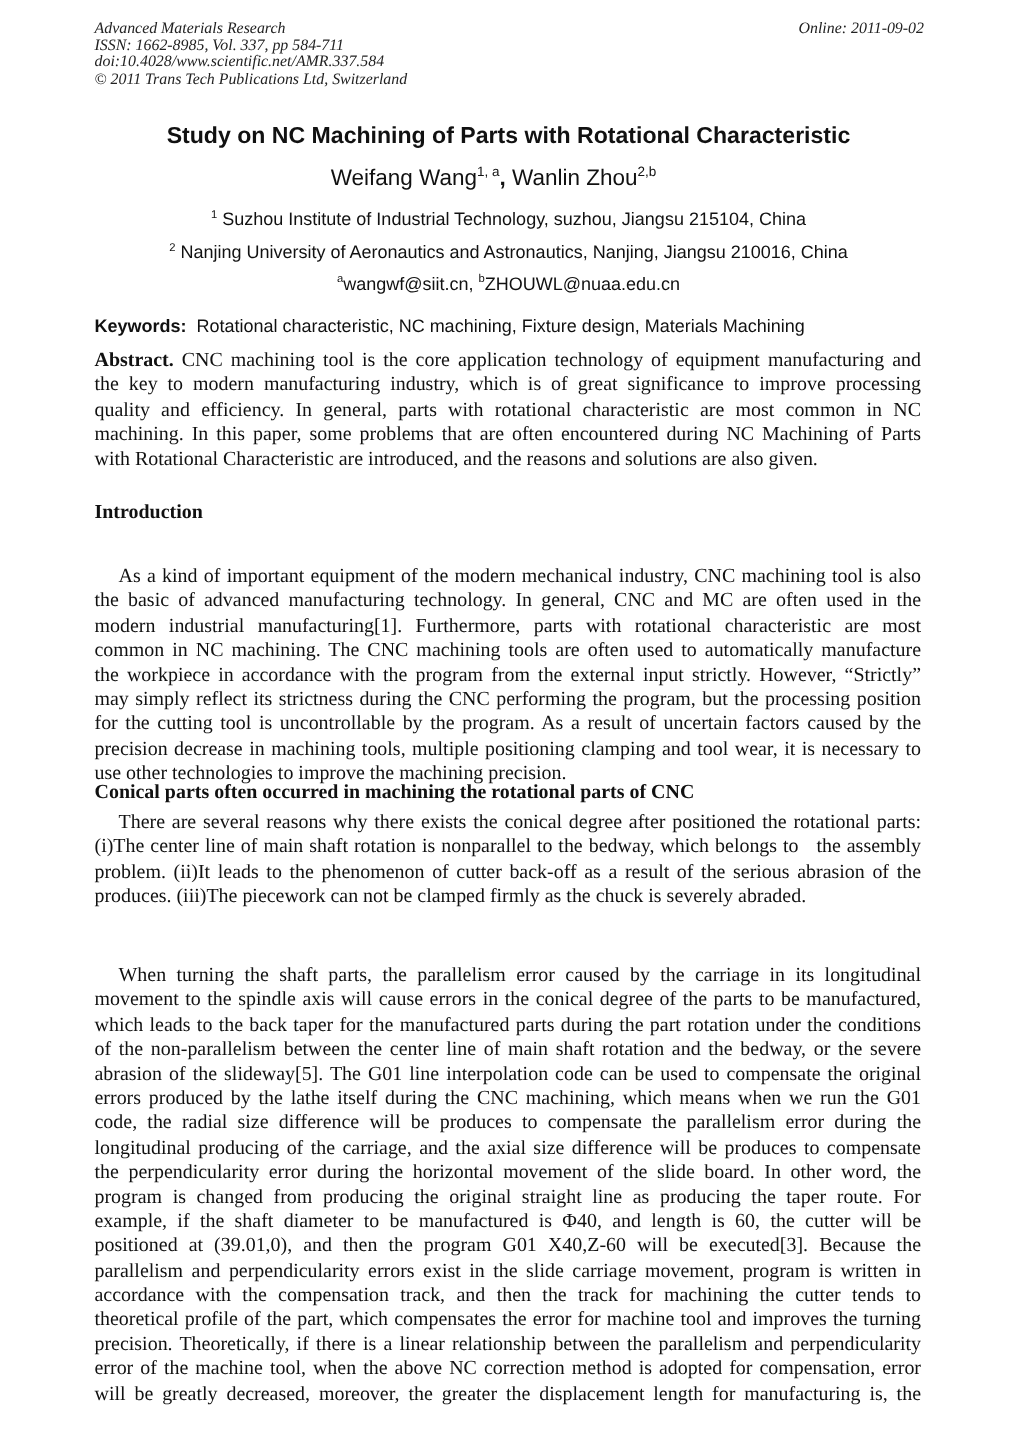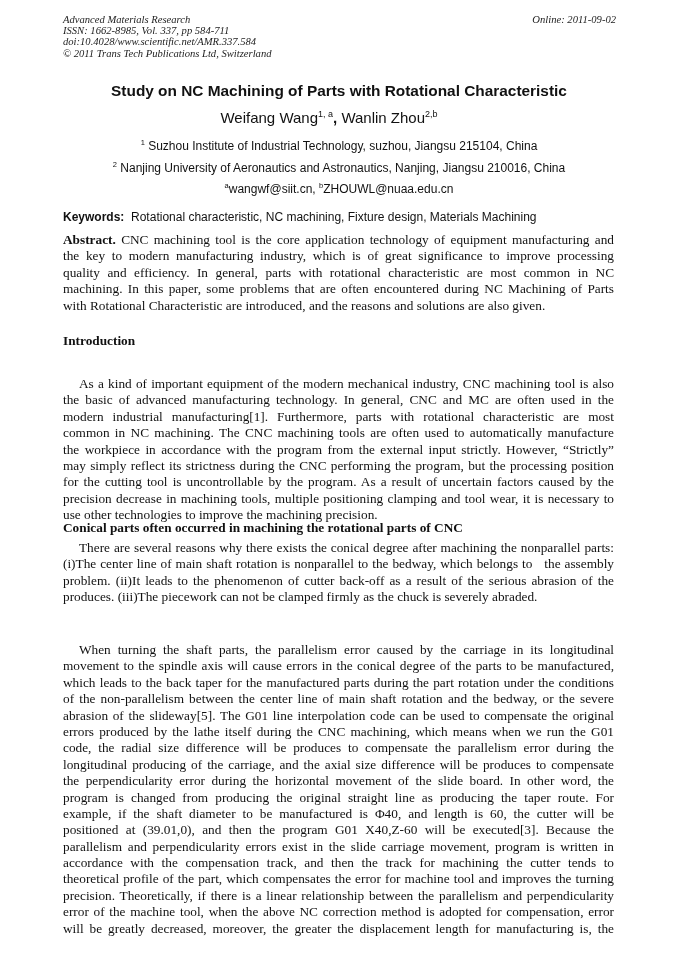--- a/index.html
+++ b/index.html
@@ -74,21 +74,21 @@
     <div class="ln">common in NC machining. The CNC machining tools are often used to automatically manufacture</div>
     <div class="ln">the workpiece in accordance with the program from the external input strictly. However, “Strictly”</div>
     <div class="ln">may simply reflect its strictness during the CNC performing the program, but the processing position</div>
     <div class="ln">for the cutting tool is uncontrollable by the program. As a result of uncertain factors caused by the</div>
     <div class="ln">precision decrease in machining tools, multiple positioning clamping and tool wear, it is necessary to</div>
     <div class="ln last">use other technologies to improve the machining precision.</div>
   </div>
 
   <div class="sec" style="top:520px;">Conical parts often occurred in machining the rotational parts of CNC</div>
   <div class="body" style="top:540px;">
-    <div class="ln ind">There are several reasons why there exists the conical degree after machining the nonparallel parts:</div>
+    <div class="ln ind">There are several reasons why there exists the conical degree after positioned the rotational parts:</div>
     <div class="ln" style="white-space:pre;">(i)The center line of main shaft rotation is nonparallel to the bedway, which belongs to   the assembly</div>
     <div class="ln">problem. (ii)It leads to the phenomenon of cutter back-off as a result of the serious abrasion of the</div>
     <div class="ln last">produces. (iii)The piecework can not be clamped firmly as the chuck is severely abraded.</div>
   </div>
   <div class="body" style="top:606px;margin-top:36px;">
     <div class="ln ind">When turning the shaft parts, the parallelism error caused by the carriage in its longitudinal</div>
     <div class="ln">movement to the spindle axis will cause errors in the conical degree of the parts to be manufactured,</div>
     <div class="ln">which leads to the back taper for the manufactured parts during the part rotation under the conditions</div>
     <div class="ln">of the non-parallelism between the center line of main shaft rotation and the bedway, or the severe</div>
     <div class="ln">abrasion of the slideway[5]. The G01 line interpolation code can be used to compensate the original</div>

